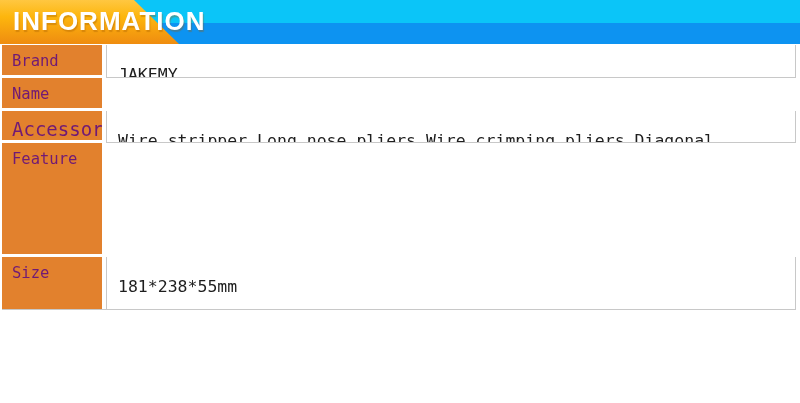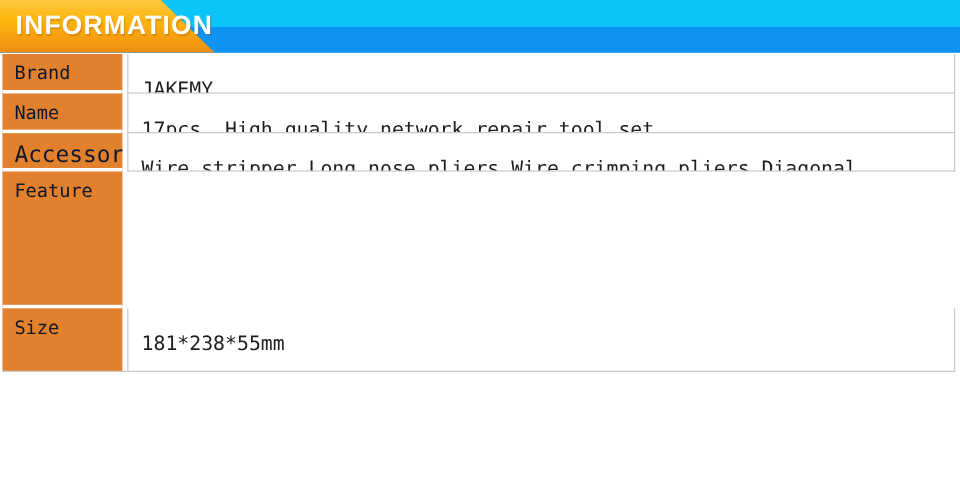--- a/index.html
+++ b/index.html
@@ -17,21 +17,21 @@
     background:linear-gradient(180deg,var(--banner-cyan) 0 52%,var(--banner-blue) 52% 100%);
   }
   .banner-wedge{
     position:absolute;left:0;top:0;width:100%;height:100%;
     background:linear-gradient(180deg,var(--banner-yellow-top) 0%,#FDB60D 38%,var(--banner-orange-bottom) 100%);
     clip-path:polygon(0 0,134px 0,179px 100%,0 100%);
   }
   .banner-title{
     position:absolute;left:13px;top:9px;
     font-family:"Liberation Sans","DejaVu Sans",sans-serif;
-    font-weight:bold;font-size:22px;line-height:24px;
+    font-weight:bold;font-size:26px;line-height:24px;
     letter-spacing:1px;color:#fff;
     text-shadow:1px 2px 1px rgba(160,90,0,0.35);
   }
 
   
   .spec-table{
     position:absolute;left:2px;top:45px;width:794px;
     border-bottom:1px solid var(--grid-line);
   }
   .row{display:flex;}
@@ -39,21 +39,21 @@
   .row:nth-child(2){height:33px;}
   .row:nth-child(3){height:32px;}
   .row:nth-child(4){height:114px;}
   .row:nth-child(5){height:52px;}
   .row:nth-child(6){height:39px;}
   .row:nth-child(7){height:48px;}
   .label-cell{
     width:100px;flex:0 0 100px;box-sizing:border-box;
     background:var(--label-orange);
     border-bottom:3px solid #fff;
-    color:#0f172a;
+    color:#701a75;
     font-size:15.5px;line-height:21px;
     padding:6px 16px 0 10px;
     white-space:nowrap;overflow:hidden;
   }
   .row.small-label .label-cell{font-size:19px;padding-top:8px;}
   .row:last-child .label-cell{border-bottom:0;}
   .content-cell{
     flex:1;box-sizing:border-box;
     margin-left:4px;
     border-left:1px solid var(--grid-line);
@@ -77,21 +77,20 @@
     <div class="banner-title">INFORMATION</div>
   </div>
 
   <div class="spec-table" id="spec-table">
       <div class="row">
         <div class="label-cell">Brand</div>
         <div class="content-cell">JAKEMY</div>
       </div>
       <div class="row">
         <div class="label-cell">Name</div>
-        <div class="content-cell">17pcs  High quality network repair tool set</div>
       </div>
       <div class="row small-label">
         <div class="label-cell">Accessories</div>
         <div class="content-cell">Wire stripper,Long nose pliers,Wire crimping pliers,Diagonal pliers,
 6P8P Registered Jack,PH2 screwdriver,SL2 screwdriver,Electroprobe,
 Electric soldering iron,Insulating tape,Battery(9V),Soldering tin,
 Punch down tool,Simple punch down tool,Multimeter,Network tester,
 Curved tweezers</div>
       </div>
       <div class="row">

